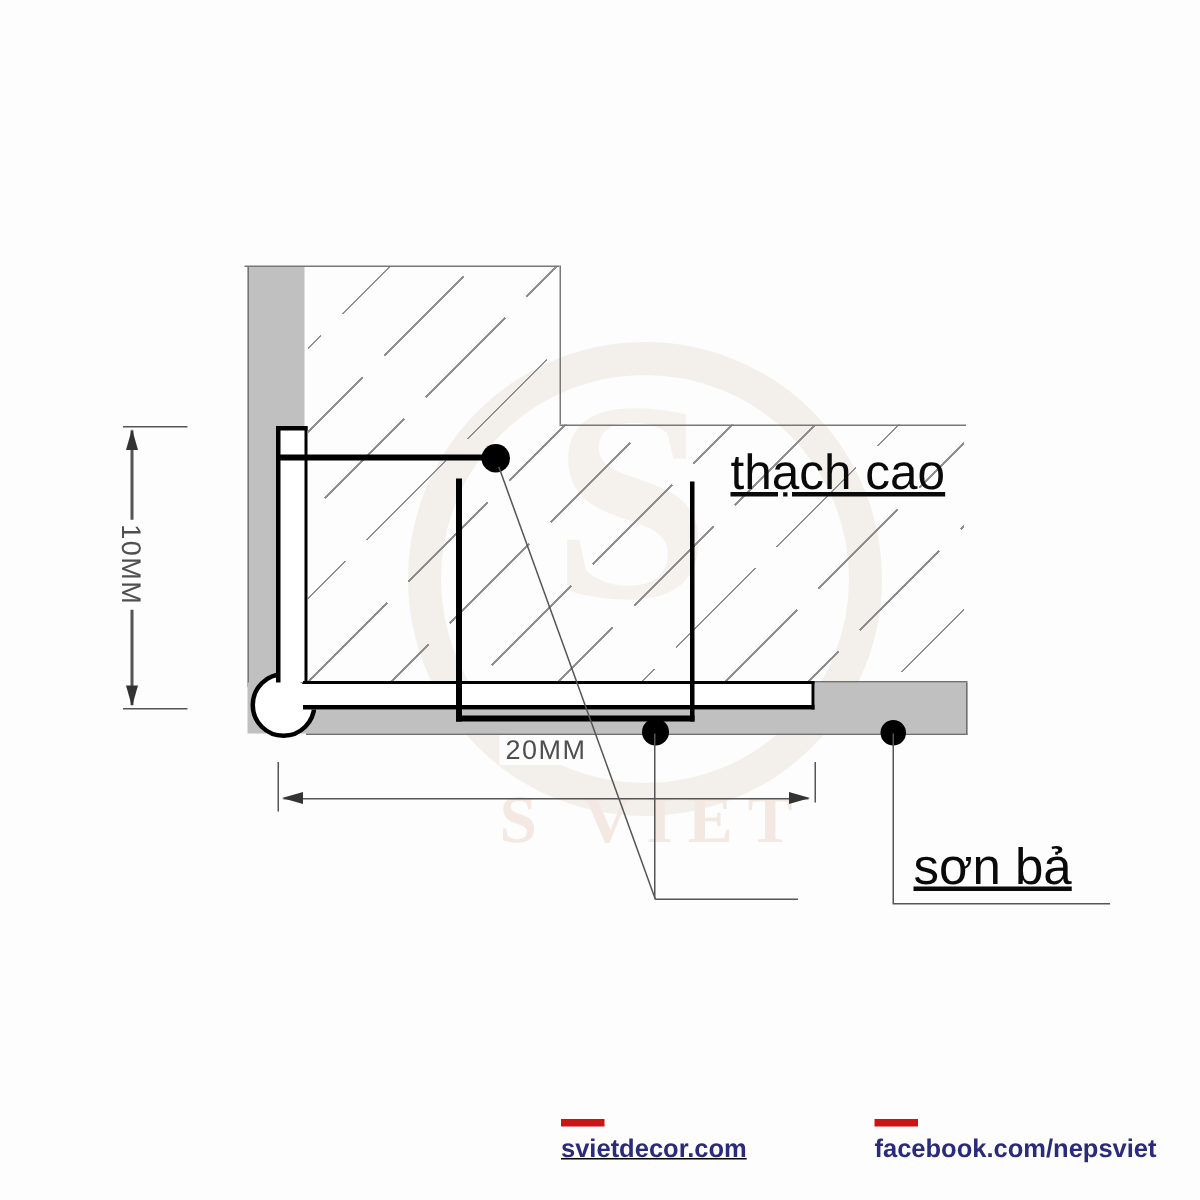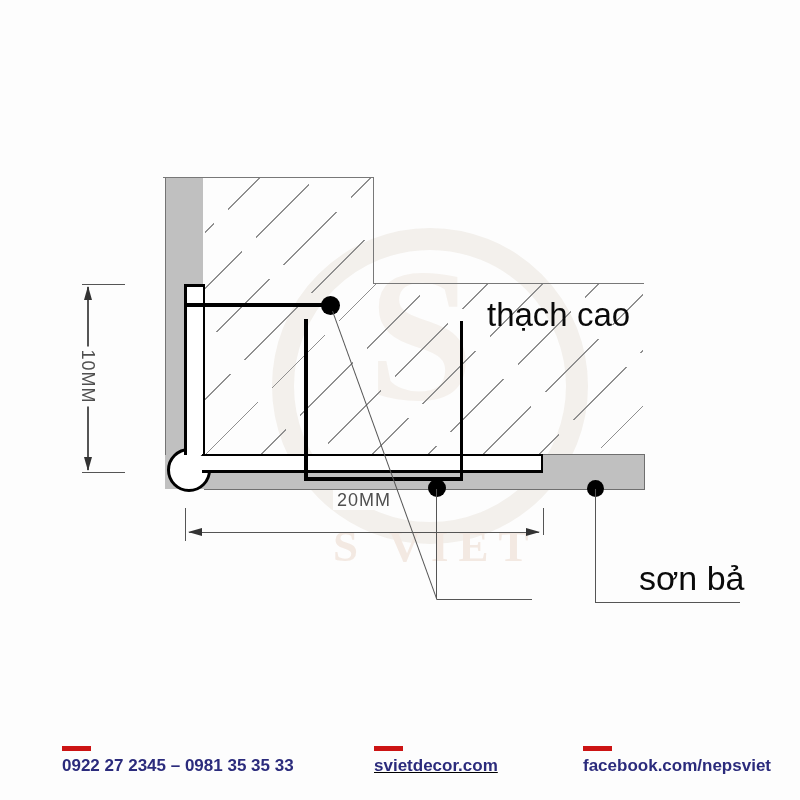--- a/index.html
+++ b/index.html
@@ -23,21 +23,21 @@
   .skim-h{left:165px;top:455px;width:480px;height:34px;background:#c0c0c0;}
   
   .bead{left:167px;top:448px;width:44px;height:44px;background:#fff;border:3.5px solid #000;border-radius:50%;box-sizing:border-box;}
   .leg-v{left:184px;top:284px;width:20.5px;height:171px;background:#fff;box-sizing:border-box;
          border-left:3px solid #000;border-top:3px solid #000;border-right:2.5px solid #000;}
   .flange{left:202px;top:454px;width:341px;height:19px;background:#fff;box-sizing:border-box;
           border-top:2.5px solid #000;border-bottom:3px solid #000;border-right:2.5px solid #000;}
   .blk{background:#000;}
   .dot{background:#000;border-radius:50%;}
   
-  .cad-label{color:#0a0a0a;line-height:1.05;}
+  .cad-label{color:#0a0a0a;line-height:1.05;text-decoration:underline;}
   .dim-text{background:#fdfdfd;color:#4f4f4f;font-size:18px;letter-spacing:1px;text-align:center;line-height:20px;}
   .arrow{width:0;height:0;}
   
   .f-item{position:absolute;top:746px;}
   .f-dash{width:29px;height:5px;background:#cc1414;margin-bottom:5px;}
   .f-text{font-weight:bold;font-size:17px;color:#2b2b7c;white-space:nowrap;}
 </style>
 </head>
 <body>
 
@@ -86,26 +86,22 @@
   <div class="abs dim-text" style="left:58px;top:367px;width:60px;height:19px;transform:rotate(90deg);">10MM</div>
 
   <div class="abs dimline" style="left:185px;top:508px;width:1.2px;height:33px;"></div>
   <div class="abs dimline" style="left:542.8px;top:508px;width:1.2px;height:27px;"></div>
   <div class="abs dimline" style="left:189px;top:532px;width:350px;height:1.2px;"></div>
   <div class="abs arrow" style="left:188px;top:528px;border-top:4.5px solid transparent;border-bottom:4.5px solid transparent;border-right:14px solid #333;"></div>
   <div class="abs arrow" style="left:526px;top:528px;border-top:4.5px solid transparent;border-bottom:4.5px solid transparent;border-left:14px solid #333;"></div>
   <div class="abs dim-text" style="left:333px;top:490px;width:62px;height:20px;">20MM</div>
 
   <div class="abs cad-label" style="left:487px;top:298px;font-size:33px;">thạch cao</div>
-  <div class="abs cad-label" style="left:609px;top:561px;font-size:34px;margin-left:30px;">sơn bả</div>
+  <div class="abs cad-label" style="left:609px;top:561px;font-size:34px;">sơn bả</div>
 
-  <div class="f-item" style="left:62px;">
-    <div class="f-dash"></div>
-    <div class="f-text">0922 27 2345 – 0981 35 35 33</div>
-  </div>
   <div class="f-item" style="left:374px;text-decoration:underline;">
     <div class="f-dash"></div>
     <div class="f-text">svietdecor.com</div>
   </div>
   <div class="f-item" style="left:583px;">
     <div class="f-dash"></div>
     <div class="f-text">facebook.com/nepsviet</div>
   </div>
 
 </div>

